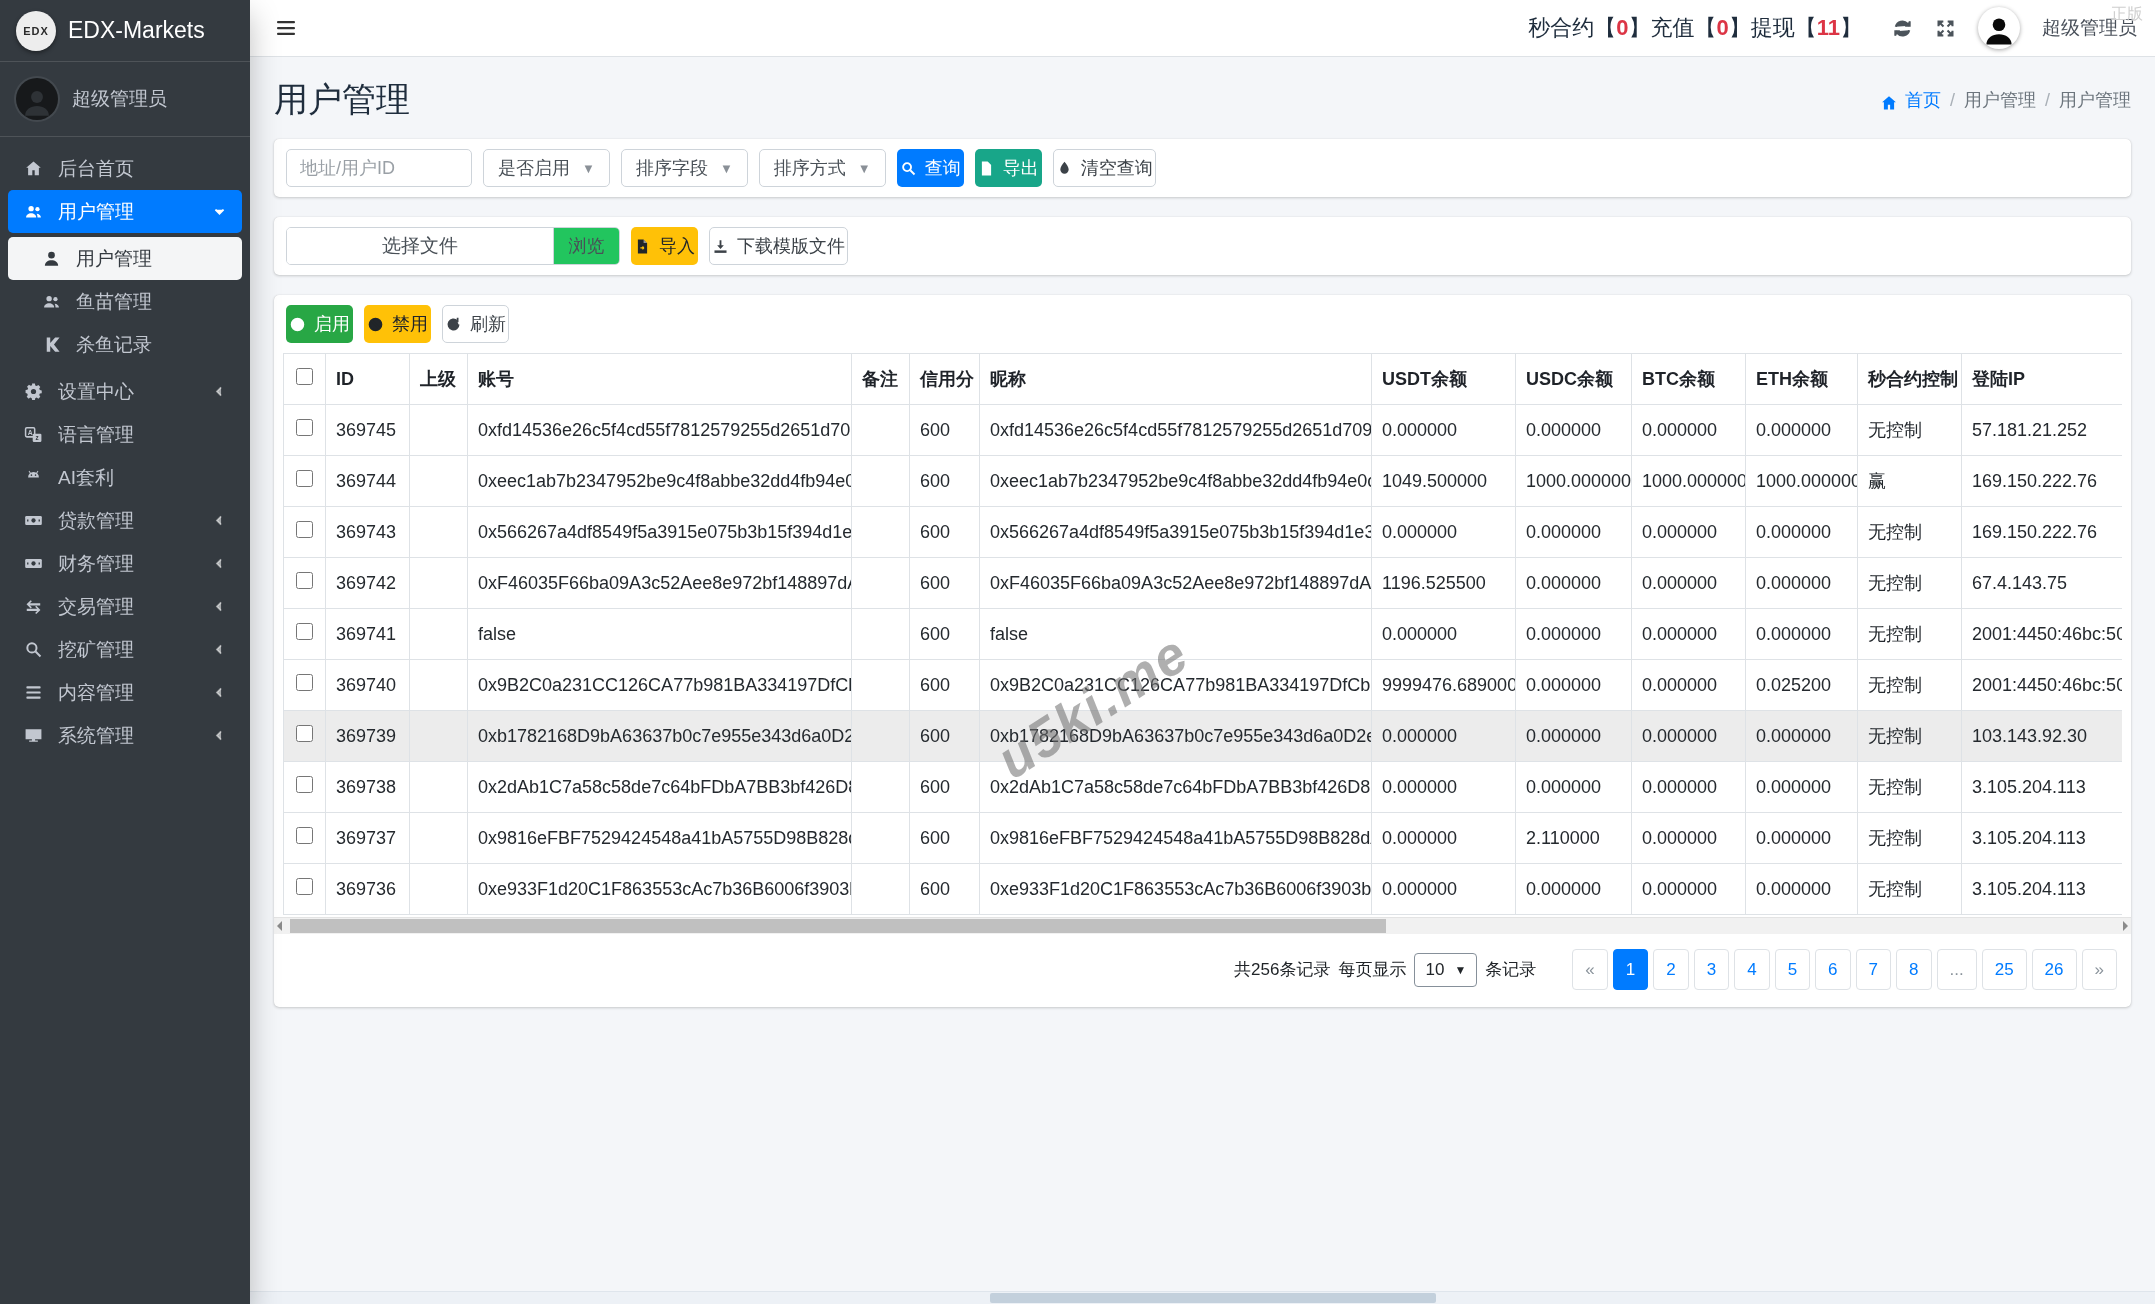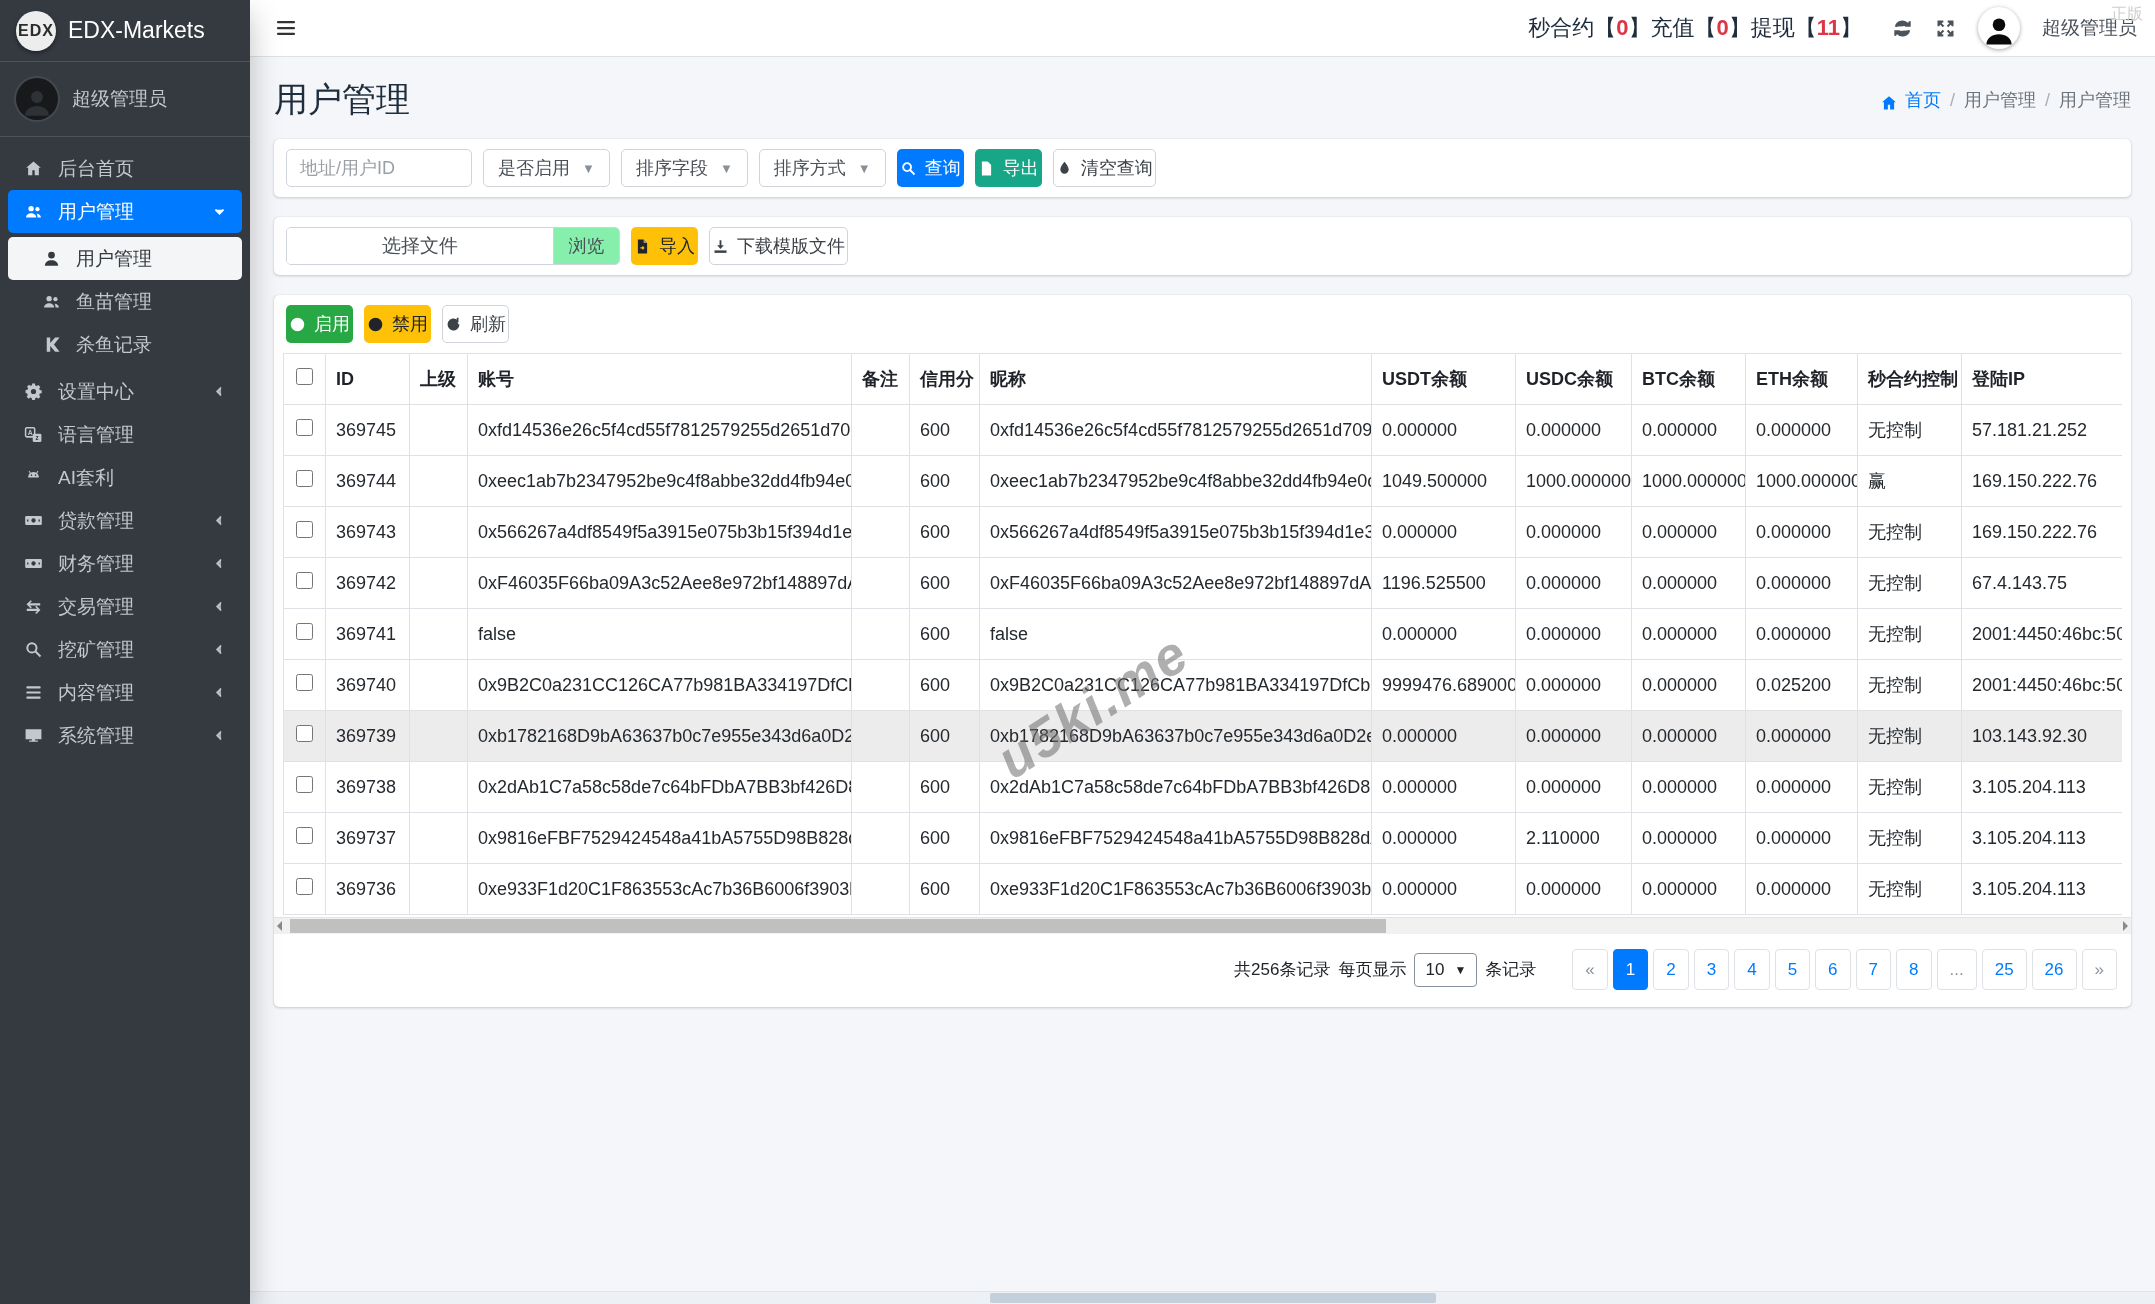--- a/index.html
+++ b/index.html
@@ -9,21 +9,21 @@
   }
   *{box-sizing:border-box;margin:0;padding:0}
   html,body{margin:0}
   body{font-family:"Liberation Sans","DejaVu Sans",sans-serif;color:var(--text);}
   .app{position:relative;width:2155px;height:1304px;background:#f4f6f9;overflow:hidden;}
   .icon svg{width:1em;height:1em;display:block;fill:currentColor}
 
   
   .sidebar{position:absolute;left:0;top:0;bottom:0;width:250px;background:var(--sidebar);z-index:5;box-shadow:0 14px 28px rgba(0,0,0,.25)}
   .brand{display:flex;align-items:center;gap:12px;height:62px;padding:0 16px;border-bottom:1px solid rgba(255,255,255,.13)}
-  .brand-logo{width:40px;height:40px;border-radius:50%;background:#ededed;color:#2b2b2b;font-size:16px;font-weight:bold;display:flex;align-items:center;justify-content:center;letter-spacing:1px;box-shadow:0 2px 4px rgba(0,0,0,.4)}
+  .brand-logo{width:40px;height:40px;border-radius:50%;background:#ededed;color:#2b2b2b;font-size:11px;font-weight:bold;display:flex;align-items:center;justify-content:center;letter-spacing:1px;box-shadow:0 2px 4px rgba(0,0,0,.4)}
   .brand-name{color:#fff;font-size:23px;font-weight:400}
   .user-panel{display:flex;align-items:center;gap:14px;padding:16px;border-bottom:1px solid rgba(255,255,255,.13)}
   .avatar{width:42px;height:42px;border-radius:50%;background:#17191b;color:#000;display:flex;align-items:end;justify-content:center;overflow:hidden;box-shadow:0 0 0 2px rgba(255,255,255,.08)}
   .avatar .icon{font-size:34px;color:#2e3236}
   .user-name{color:var(--menu-fg);font-size:19px}
   .menu{padding:10px 8px}
   .menu-item{display:flex;align-items:center;gap:12px;height:43px;padding:0 10px 0 12px;border-radius:5px;color:var(--menu-fg);font-size:19px;cursor:pointer}
   .menu-item .icon{font-size:19px;width:26px;display:flex;justify-content:center}
   .menu-item .lbl{flex:1}
   .menu-item .chev{font-size:15px;color:rgba(255,255,255,.55)}
@@ -62,21 +62,21 @@
   .btn{display:flex;align-items:center;gap:8px;border:1px solid transparent;padding:0 2px;cursor:pointer;font-family:inherit;font-size:18px}
   .btn .icon{font-size:17px}
   .btn-blue{background:var(--blue);color:#fff}
   .btn-teal{background:var(--teal);color:#fff}
   .btn-yellow{background:var(--yellow);color:#212529}
   .btn-green{background:var(--green);color:#fff}
   .btn-light{background:#fff;color:#3c4248;border-color:var(--ctl-border)}
 
   .file-group{display:flex;height:38px;width:334px;border:1px solid var(--ctl-border);border-radius:5px;overflow:hidden;cursor:pointer}
   .file-text{flex:1;display:flex;align-items:center;justify-content:center;font-size:19px;color:#495057;background:#fff}
-  .file-browse{width:66px;display:flex;align-items:center;justify-content:center;font-size:18px;color:#495057;background:#86efac;border-left:1px solid var(--ctl-border)}
+  .file-browse{width:66px;display:flex;align-items:center;justify-content:center;font-size:18px;color:#495057;background:#22c55e;border-left:1px solid var(--ctl-border)}
 
   
   .table-wrap{margin:0 9px;overflow:hidden}
   table{border-collapse:collapse;table-layout:fixed;width:1918px;font-size:18px}
   th,td{border:1px solid var(--border);padding:13px 10px;text-align:left;white-space:nowrap;overflow:hidden}
   th{font-weight:bold;color:#1f2329}
   td{color:#24292e}
   tr.hl td{background:#ececec}
   .cb{width:17px;height:17px;cursor:pointer}
   col.c-cb{width:42px} col.c-id{width:84px} col.c-parent{width:58px} col.c-account{width:384px}

